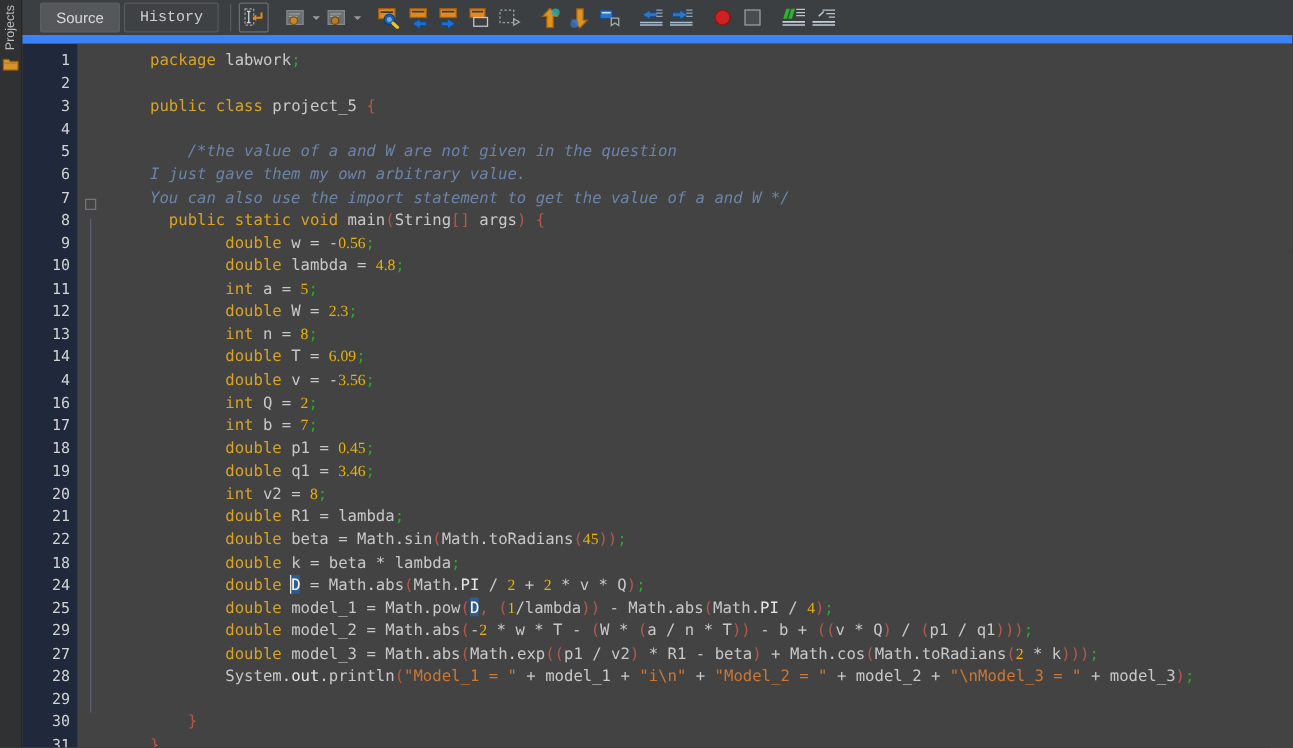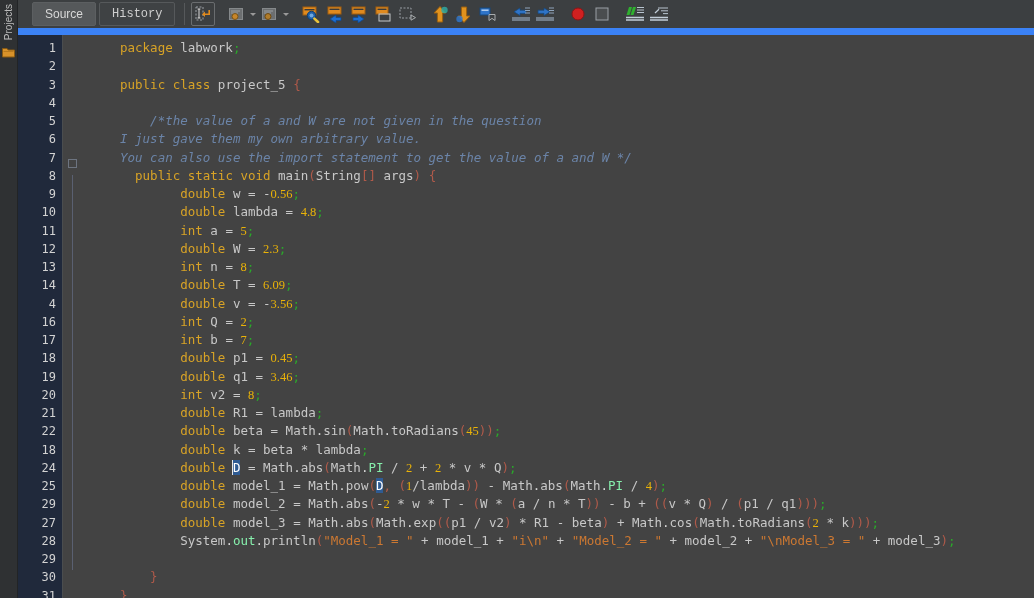--- a/index.html
+++ b/index.html
@@ -98,21 +98,21 @@
   }
   .code .row { height:18.25px;margin-left:37px; }
 
   
   .kw   { color:#d8a326; }          
   .id   { color:#c8c8c8; }
   .num  { color:#eab308;font-family:Liberation Serif, serif; }          
   .str  { color:#cc7832; }          
   .cmt  { color:#6b84a8; font-style:italic; }  
   .pnc  { color:#b05a4a; }          
-  .fld  { color:#86efac; }          
+  .fld  { color:#e5e5e5; }          
   .semi { color:#2aa82a; }
   .hl   { background:#2f5b93; color:#ffffff; }  
   .caret{ border-left:1px solid #e8e8e8; margin-left:-1px; }
 </style>
 </head>
 <body>
 
 <div id="app">
 
   <div class="left-dock">

